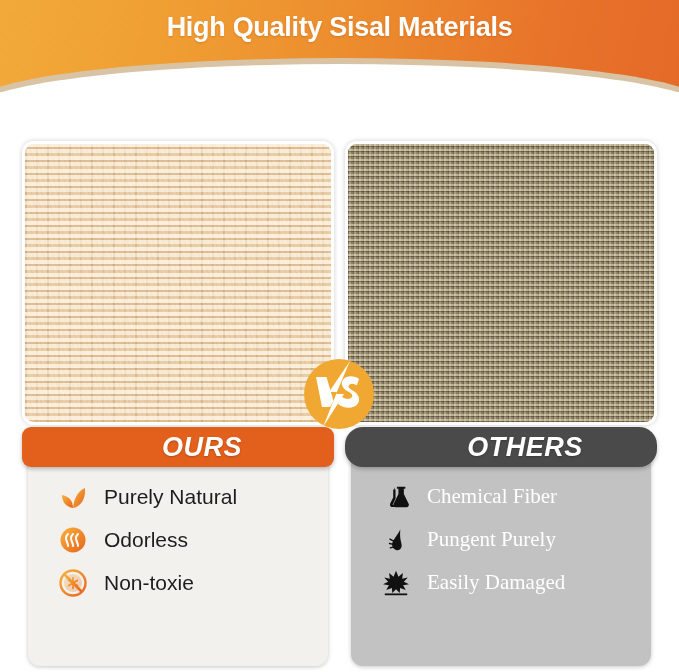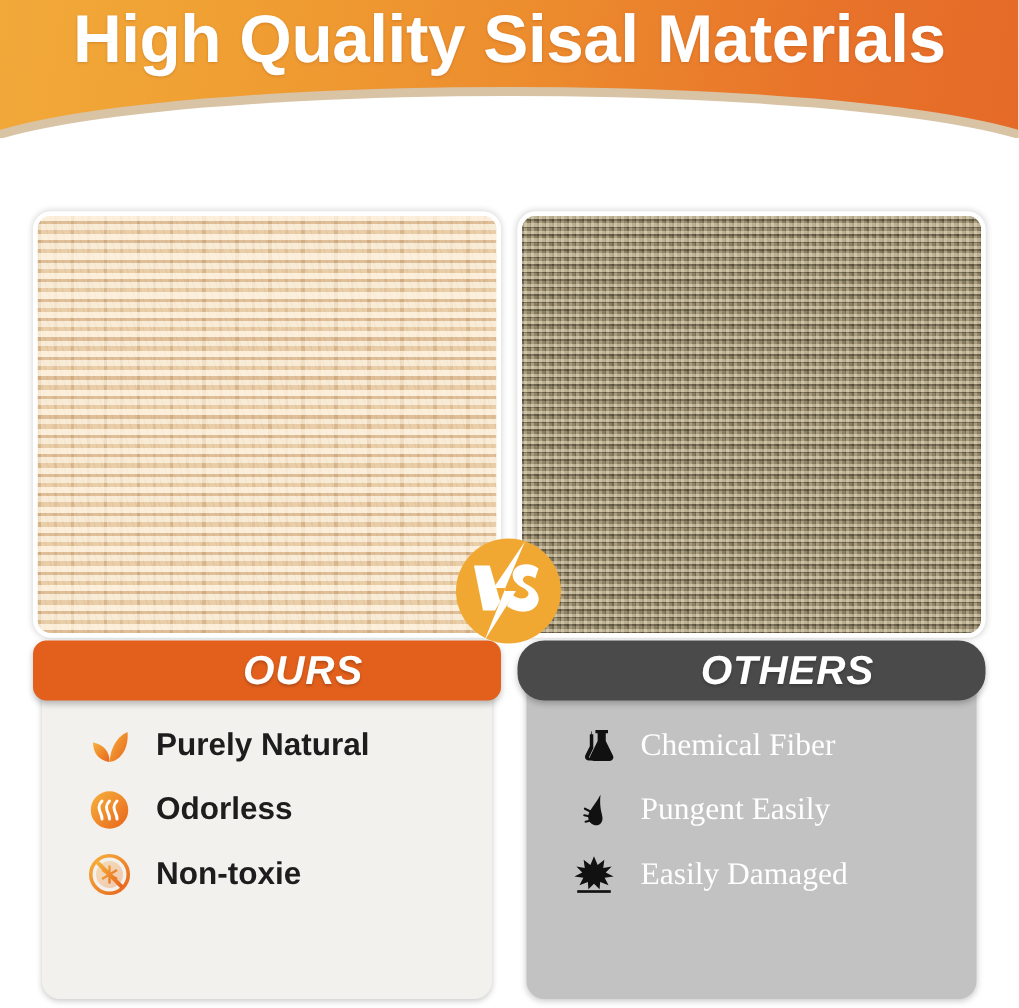--- a/index.html
+++ b/index.html
@@ -27,24 +27,24 @@
     background:#d9c3a5;
     border-radius:50% / 100% 100% 0 0;
   }
   
   .header-curve {
     position:absolute; left:-4%; top:64px; width:108%; height:46px;
     background:#ffffff;
     border-radius:50% / 100% 100% 0 0;
   }
   .header-title {
-    position:absolute; left:0; top:0; width:679px;
+    position:absolute; left:0; top:12px; width:679px;
     text-align:center;
     color:#ffffff;
-    font-size:45px;
+    font-size:27px;
     font-weight:bold;
     letter-spacing:-0.3px;
     white-space:nowrap;
     text-shadow:0 1px 2px rgba(140,60,10,.28);
   }
 
   
   .columns {
     position:absolute; left:0; top:100px; width:679px; height:572px;
   }
@@ -136,21 +136,21 @@
   .f-icon {
     width:34px; height:34px;
     flex:0 0 34px;
     display:flex; align-items:center; justify-content:center;
     margin-right:14px;
   }
   .f-label {
     font-size:21px;
     white-space:nowrap;
   }
-  .card-ours   .f-label { color:#1d1d1d;font-weight:bold; }
+  .card-ours   .f-label { color:#1d1d1d; }
   .card-others .f-label { color:#ffffff; }
 
   
   .vs-badge {
     position:absolute; left:303px; top:258px;
     width:72px; height:72px;
     z-index:10;
   }
 </style>
 </head>
@@ -253,21 +253,21 @@
 
       <div class="feature">
         <span class="f-icon">
           <svg width="26" height="28" viewBox="0 0 30 30">
             <path d="M20 3 C17 9 14 12 11.5 16.5 C9.5 20 10.5 25 15 26.5 C19 27.8 22 24.5 21.5 20.5 C21 16.5 19 13 20 3 Z" fill="#111"></path>
             <path d="M8 14 L13 16.5" stroke="#111" stroke-width="1.6" stroke-linecap="round"></path>
             <path d="M7.5 19 L12 20" stroke="#111" stroke-width="1.6" stroke-linecap="round"></path>
             <path d="M8.5 24 L12.5 23" stroke="#111" stroke-width="1.6" stroke-linecap="round"></path>
           </svg>
         </span>
-        <span class="f-label">Pungent Easily</span>
+        <span class="f-label">Pungent Purely</span>
       </div>
 
 
       <div class="feature">
         <span class="f-icon">
           <svg width="30" height="28" viewBox="0 0 30 30">
             <path d="M15 2 L17.6 8.2 L22.4 4.4 L21.6 10.4 L27.6 9.2 L23.4 13.6 L29 16.4 L22.6 17.4 L25.4 22.6 L19.4 20.4 L19 25.6 L15 21.6 L11 25.6 L10.6 20.4 L4.6 22.6 L7.4 17.4 L1 16.4 L6.6 13.6 L2.4 9.2 L8.4 10.4 L7.6 4.4 L12.4 8.2 Z" fill="#111"></path>
             <rect x="3" y="26.2" width="24" height="1.9" fill="#111"></rect>
           </svg>
         </span>

